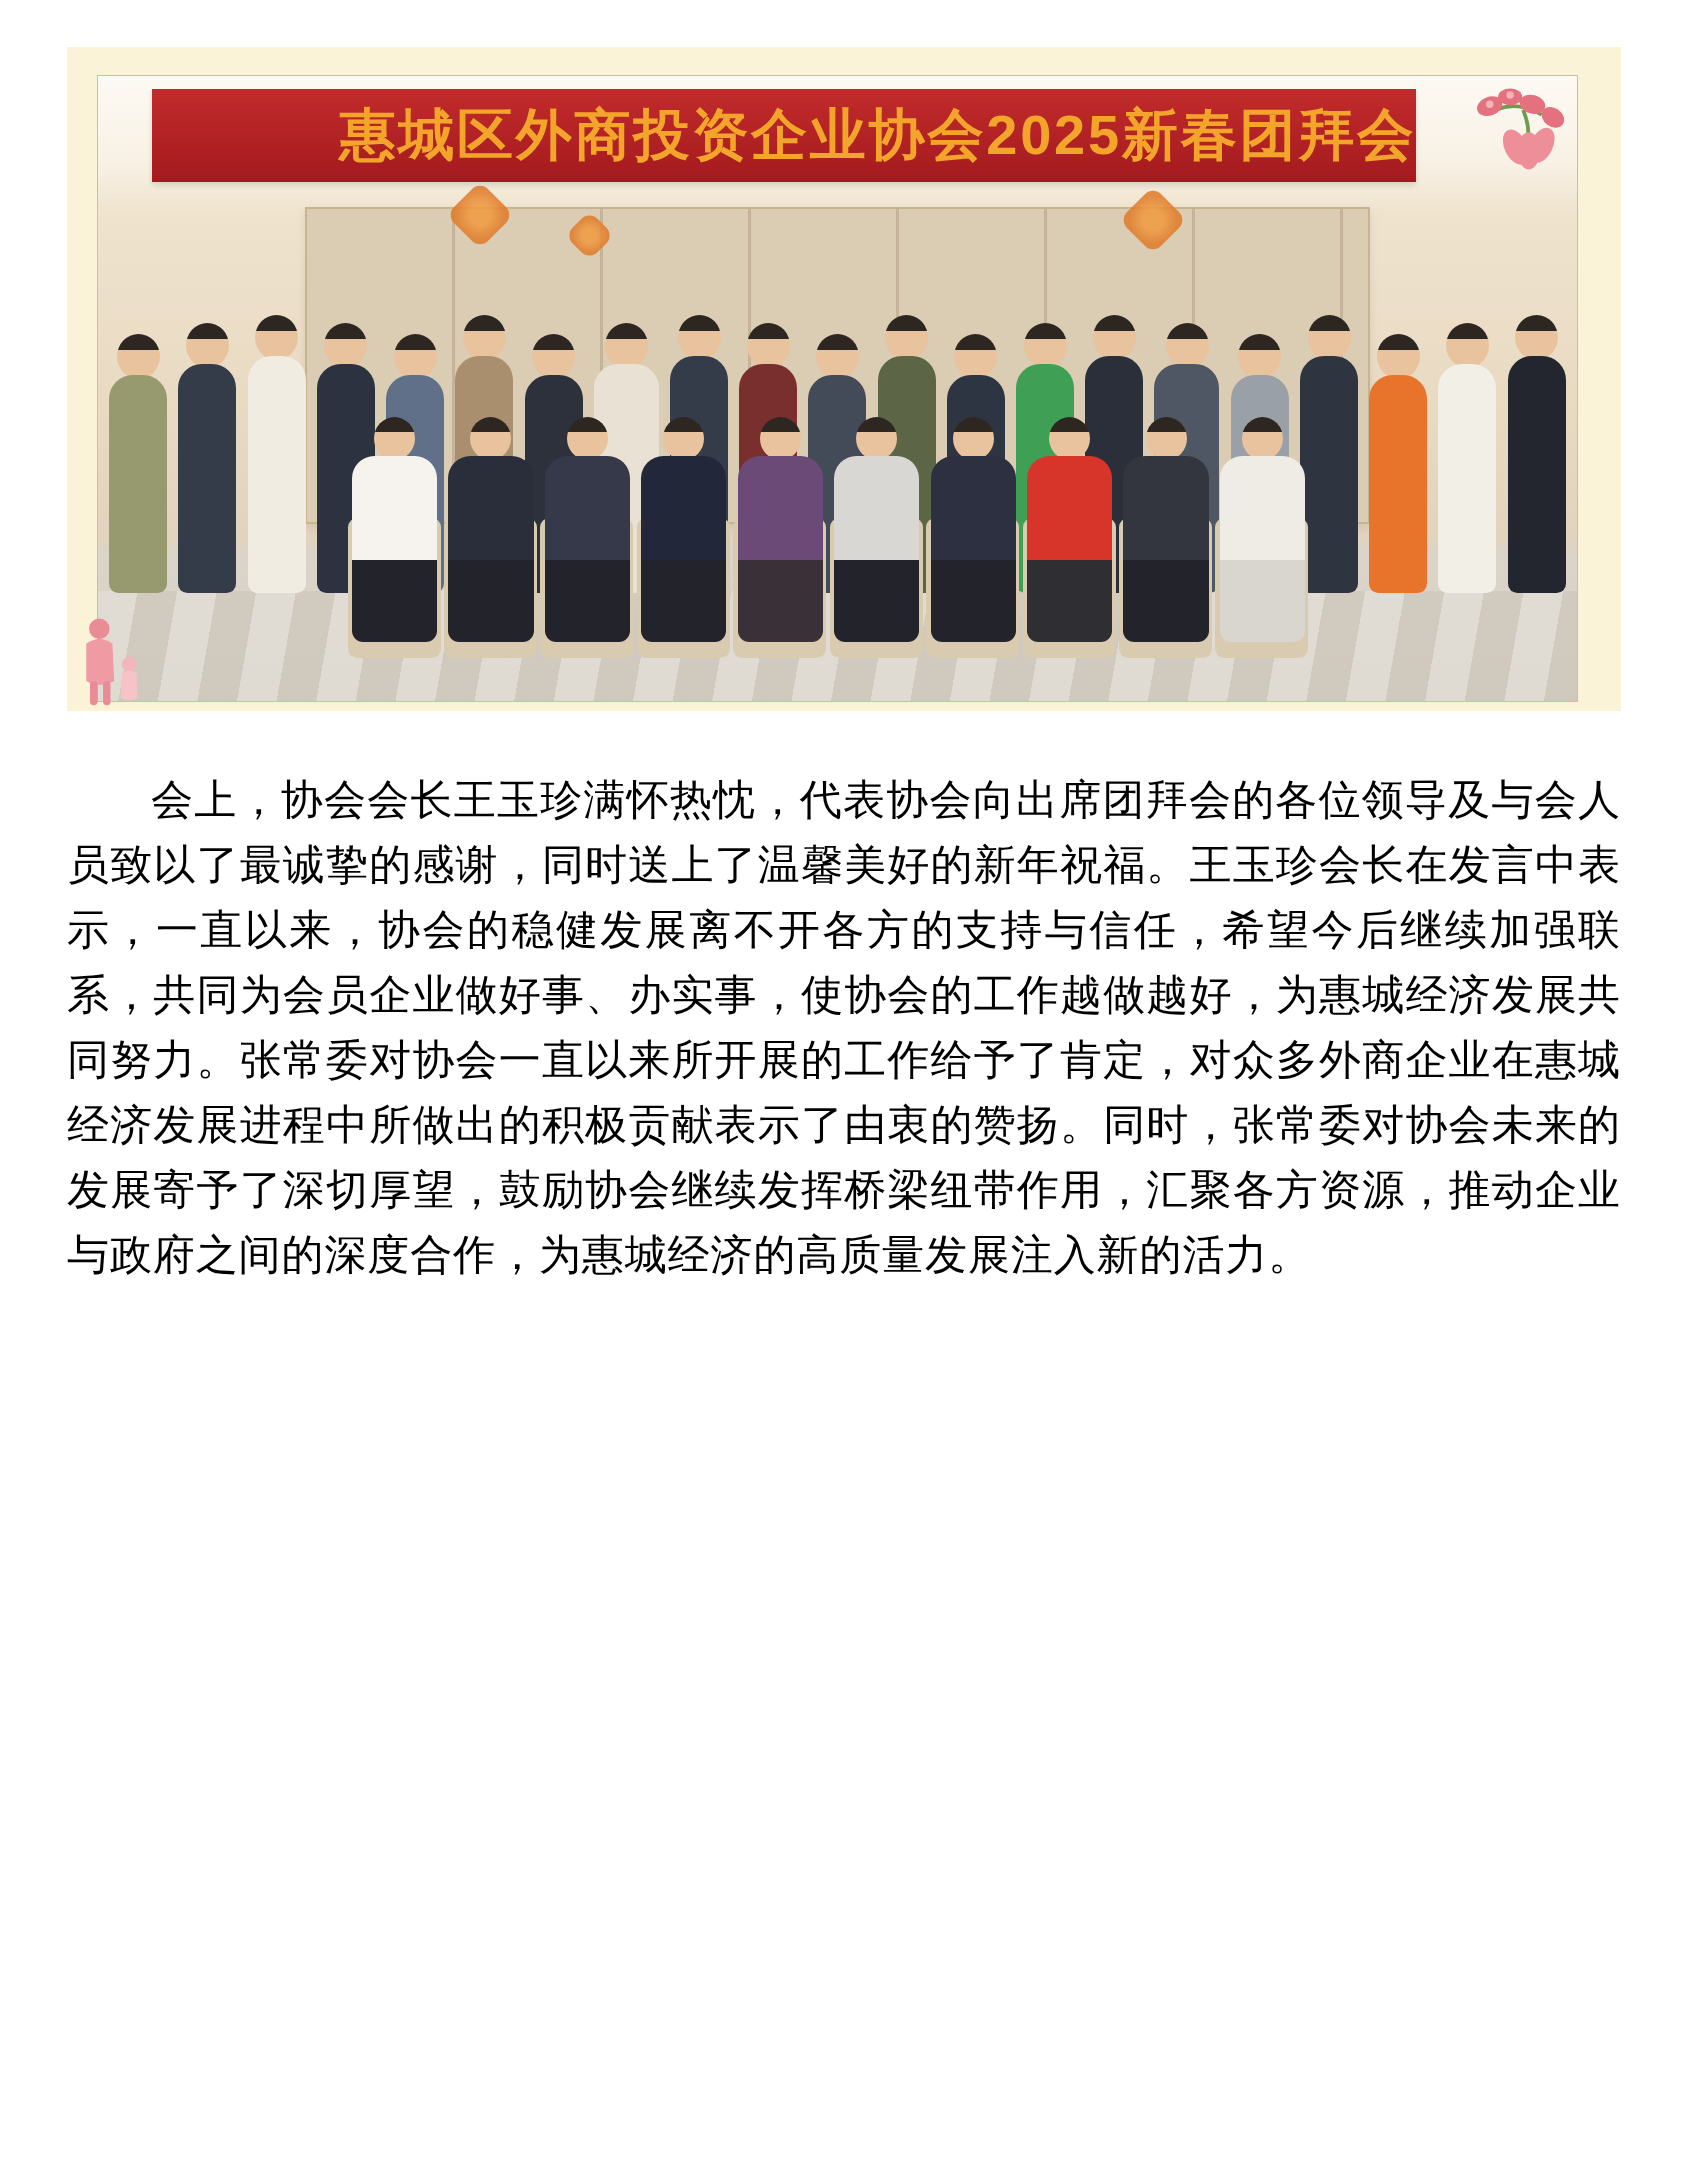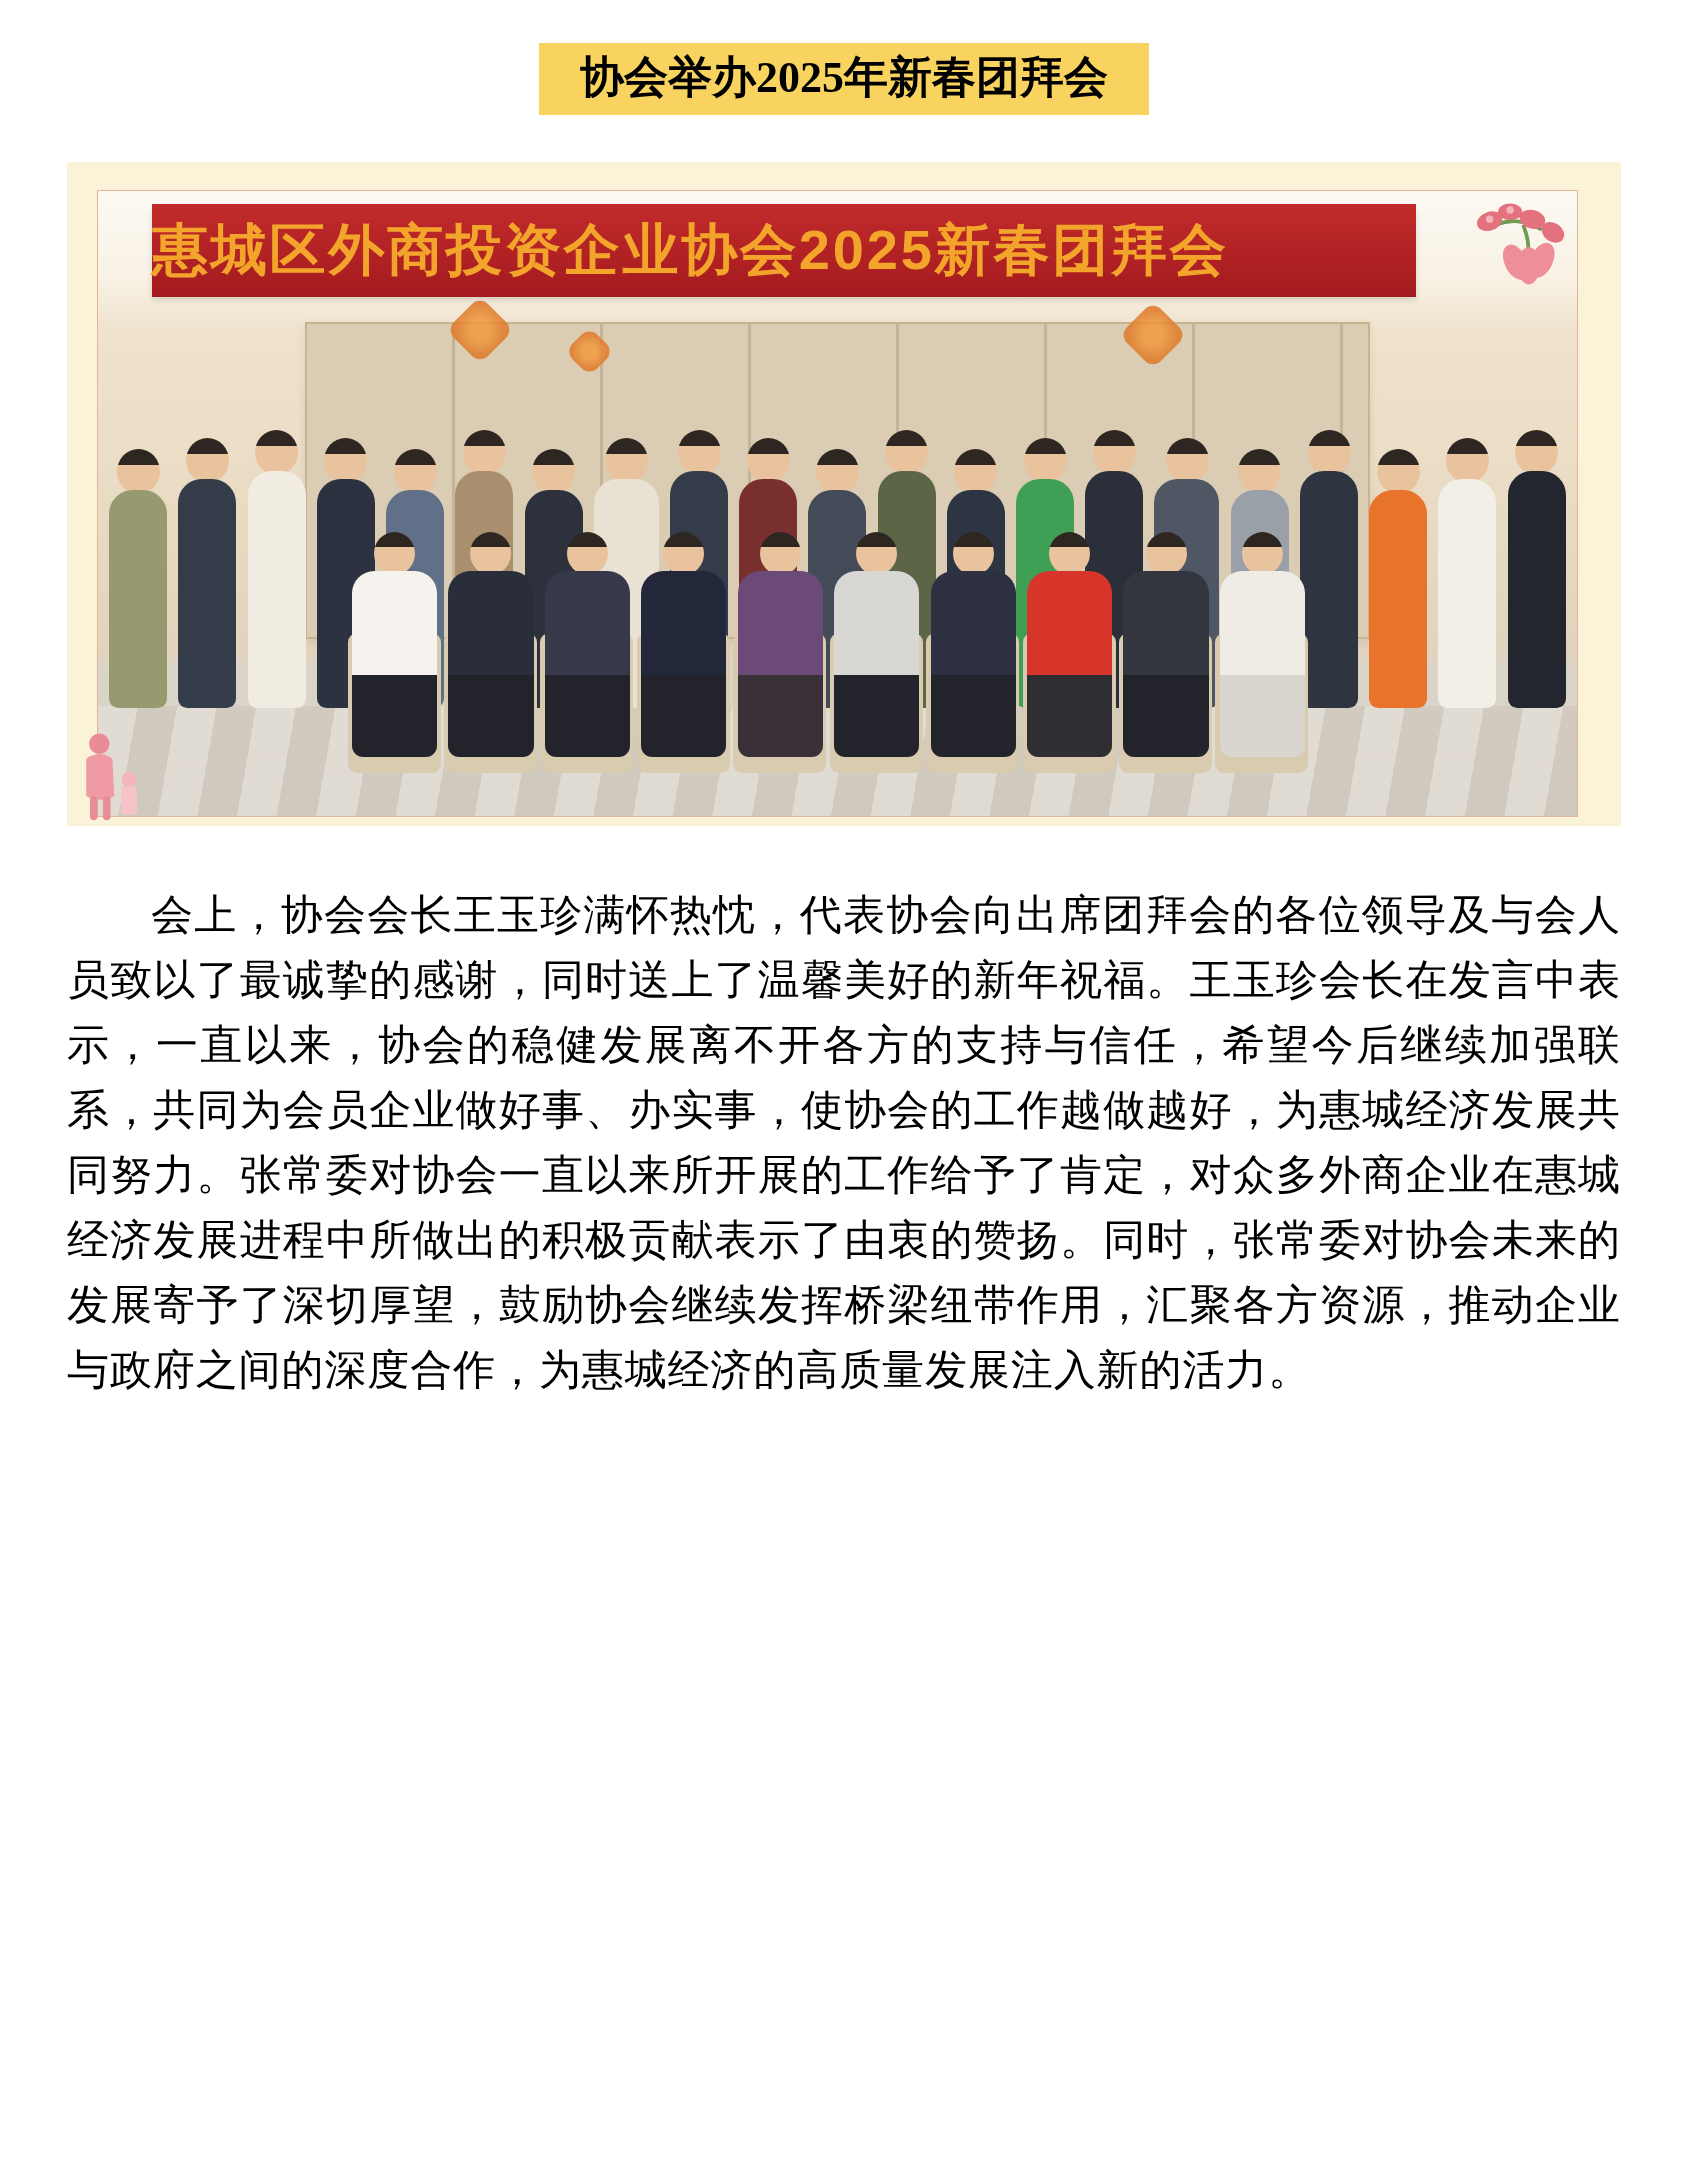--- a/index.html
+++ b/index.html
@@ -54,21 +54,21 @@
   }
   .orn{
     position:absolute;width:48px;height:48px;border-radius:11.2px;
     background:radial-gradient(circle,#F09A3E 30%,#E07A2A 70%);
     transform:rotate(45deg);opacity:.85;
   }
   
   .banner{
     position:absolute;top:13px;left:54px;width:1264px;height:93px;z-index:3;
     background:linear-gradient(180deg,#C22B2B,#A31A1E);
-    display:flex;align-items:center;justify-content:flex-start;
+    display:flex;align-items:center;justify-content:flex-end;
     box-shadow:0 3.7px 5.6px rgba(0,0,0,.12);
   }
   .banner span{
     font-size:56px;font-weight:700;color:#F3A52B;letter-spacing:2.8px;
     white-space:nowrap;
   }
   
   .row-standing{
     position:absolute;left:11.2px;right:11.2px;bottom:108px;height:284px;z-index:2;
     display:flex;justify-content:space-between;align-items:flex-end;
@@ -107,23 +107,20 @@
     background:linear-gradient(var(--c,#333) 0 56%,var(--l,#23242B) 56%);
   }
   .flower{position:absolute;top:5.6px;right:7.5px;z-index:4;}
   .corner-deco{position:absolute;left:7.5px;bottom:1.9px;z-index:4;}
 </style>
 </head>
 <body>
 
 <div>
 
-  <div class="titlebar">
-    <span class="title">协会举办2025年新春团拜会</span>
-  </div>
 
 
   <figure class="frame" style="margin-block:47px 0;margin-inline:67px">
     <div class="photo">
       <div class="panel">
         <i class="orn" style="left:14%;top:-18.6px"></i>
         <i class="orn" style="left:25%;top:9.3px;width:35px;height:35px"></i>
         <i class="orn" style="right:18%;top:-13px"></i>
       </div>
 

